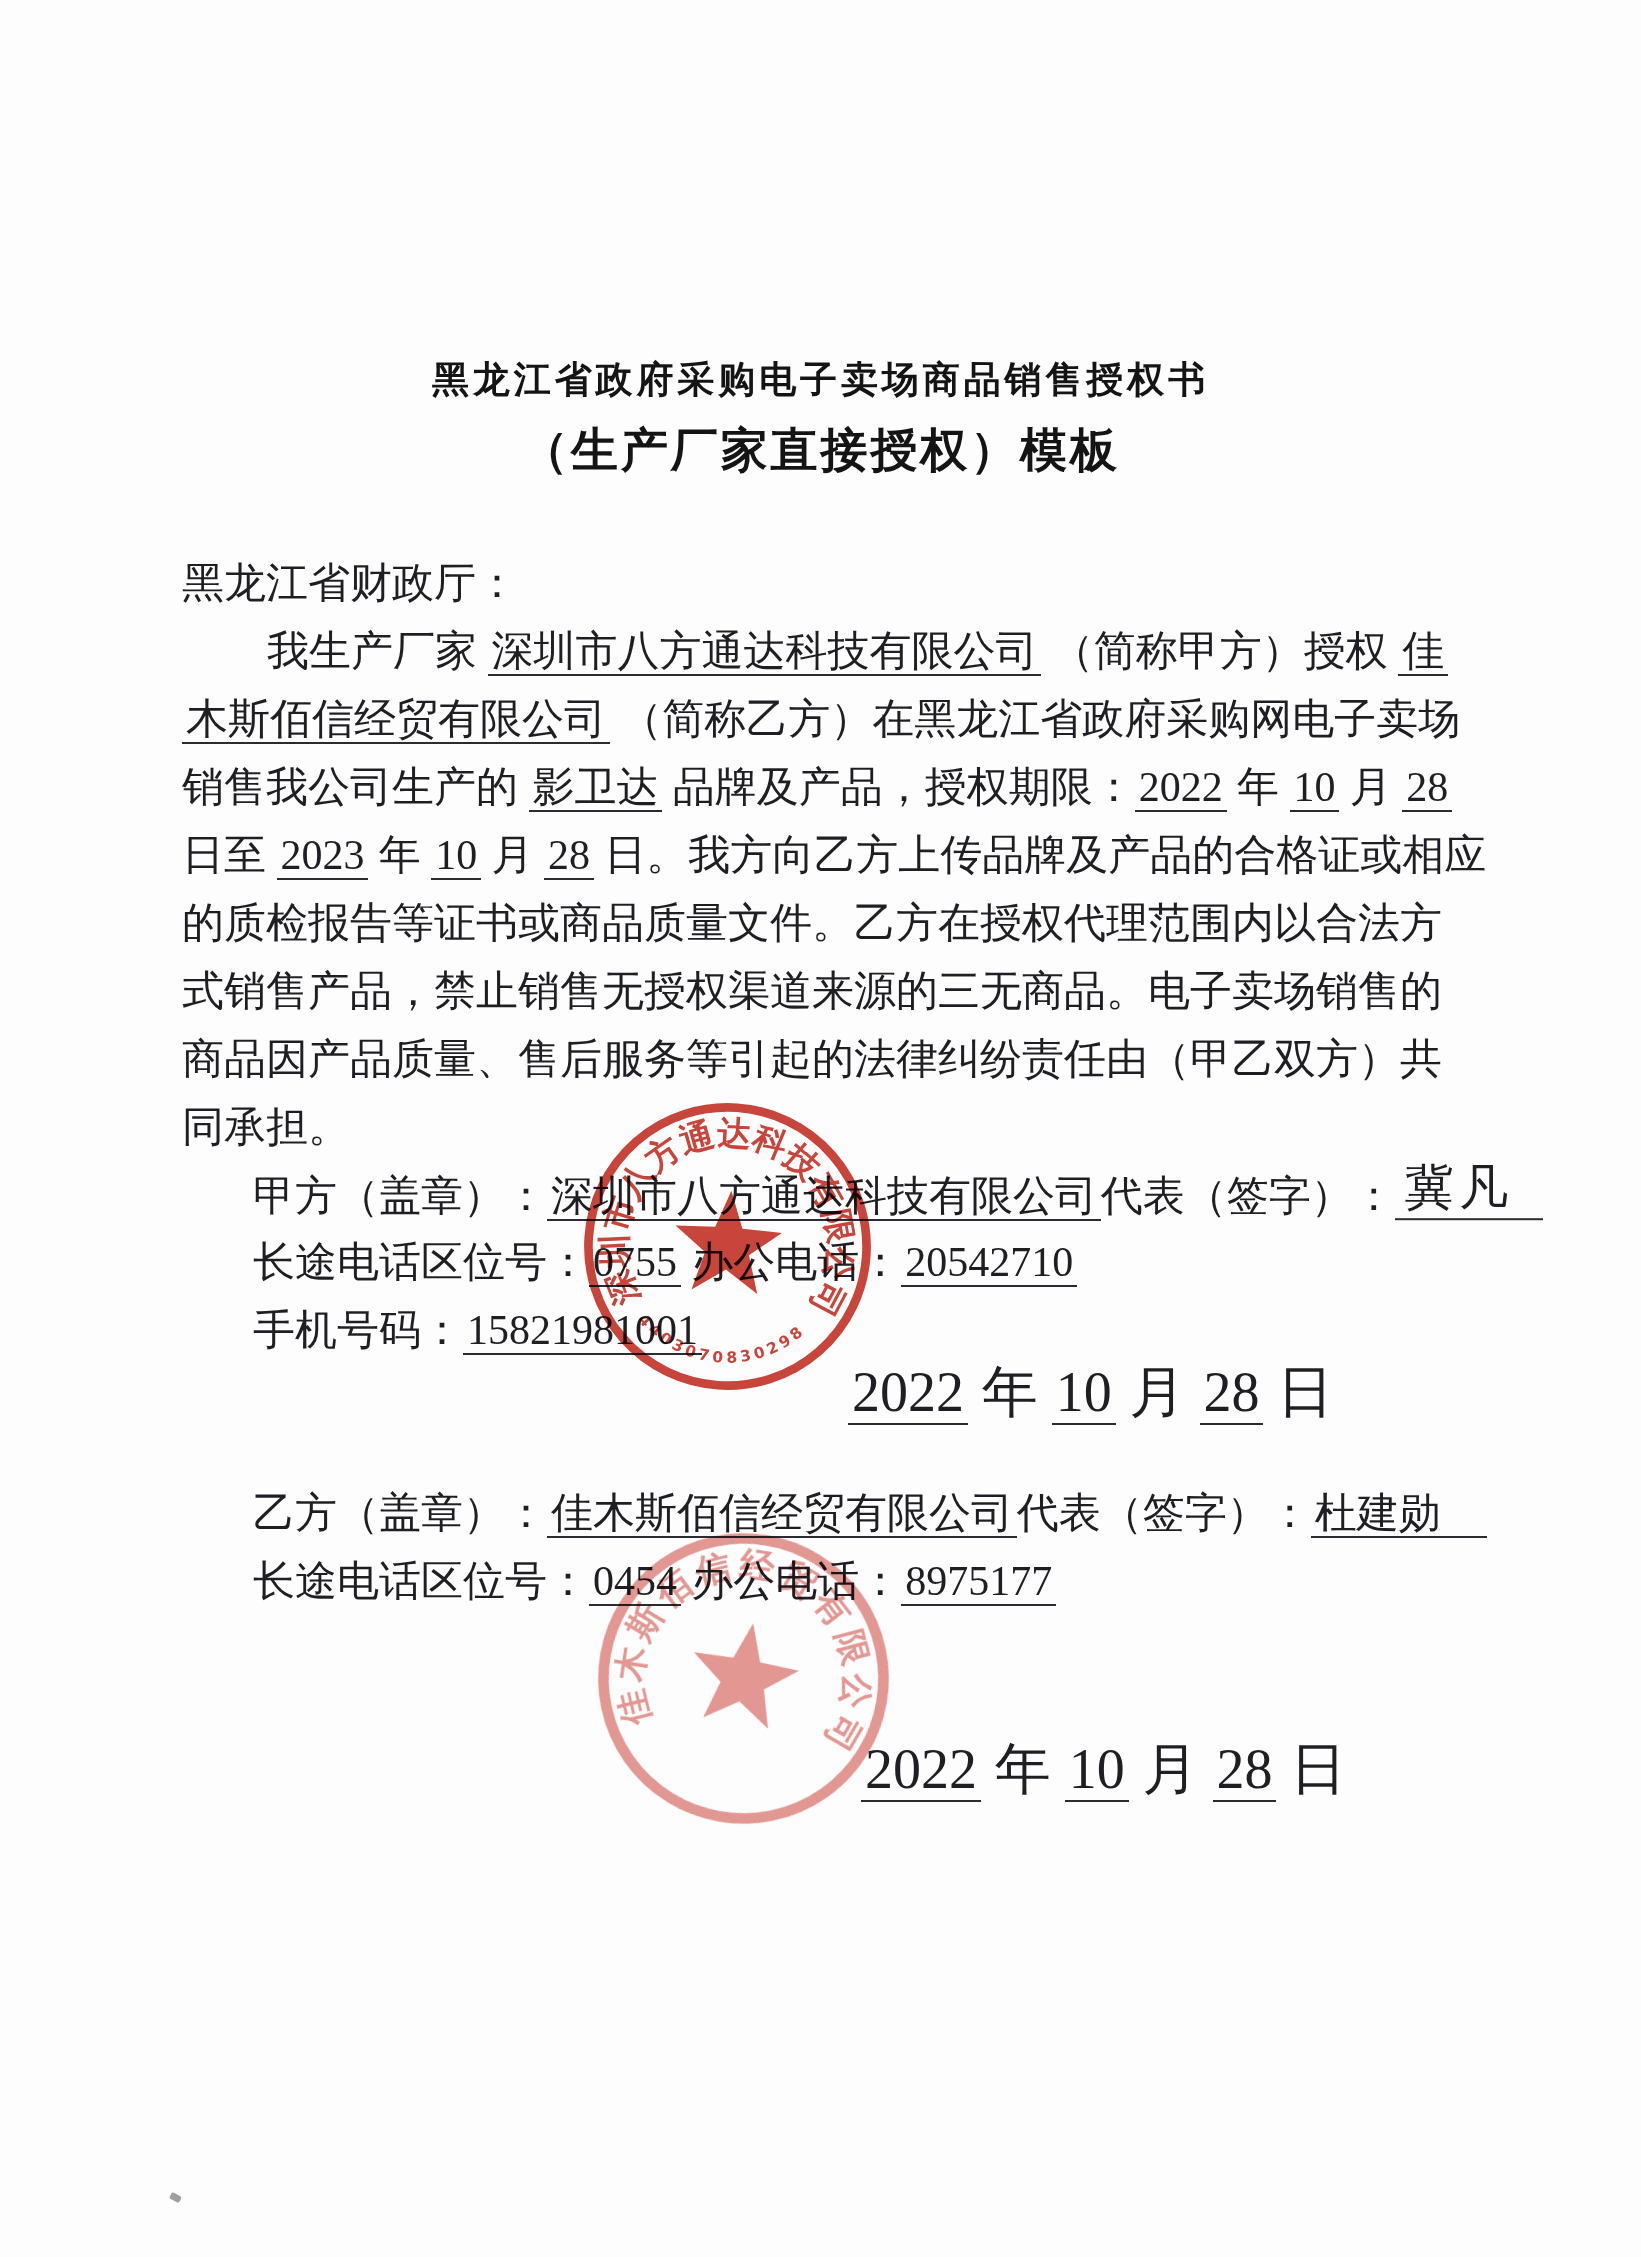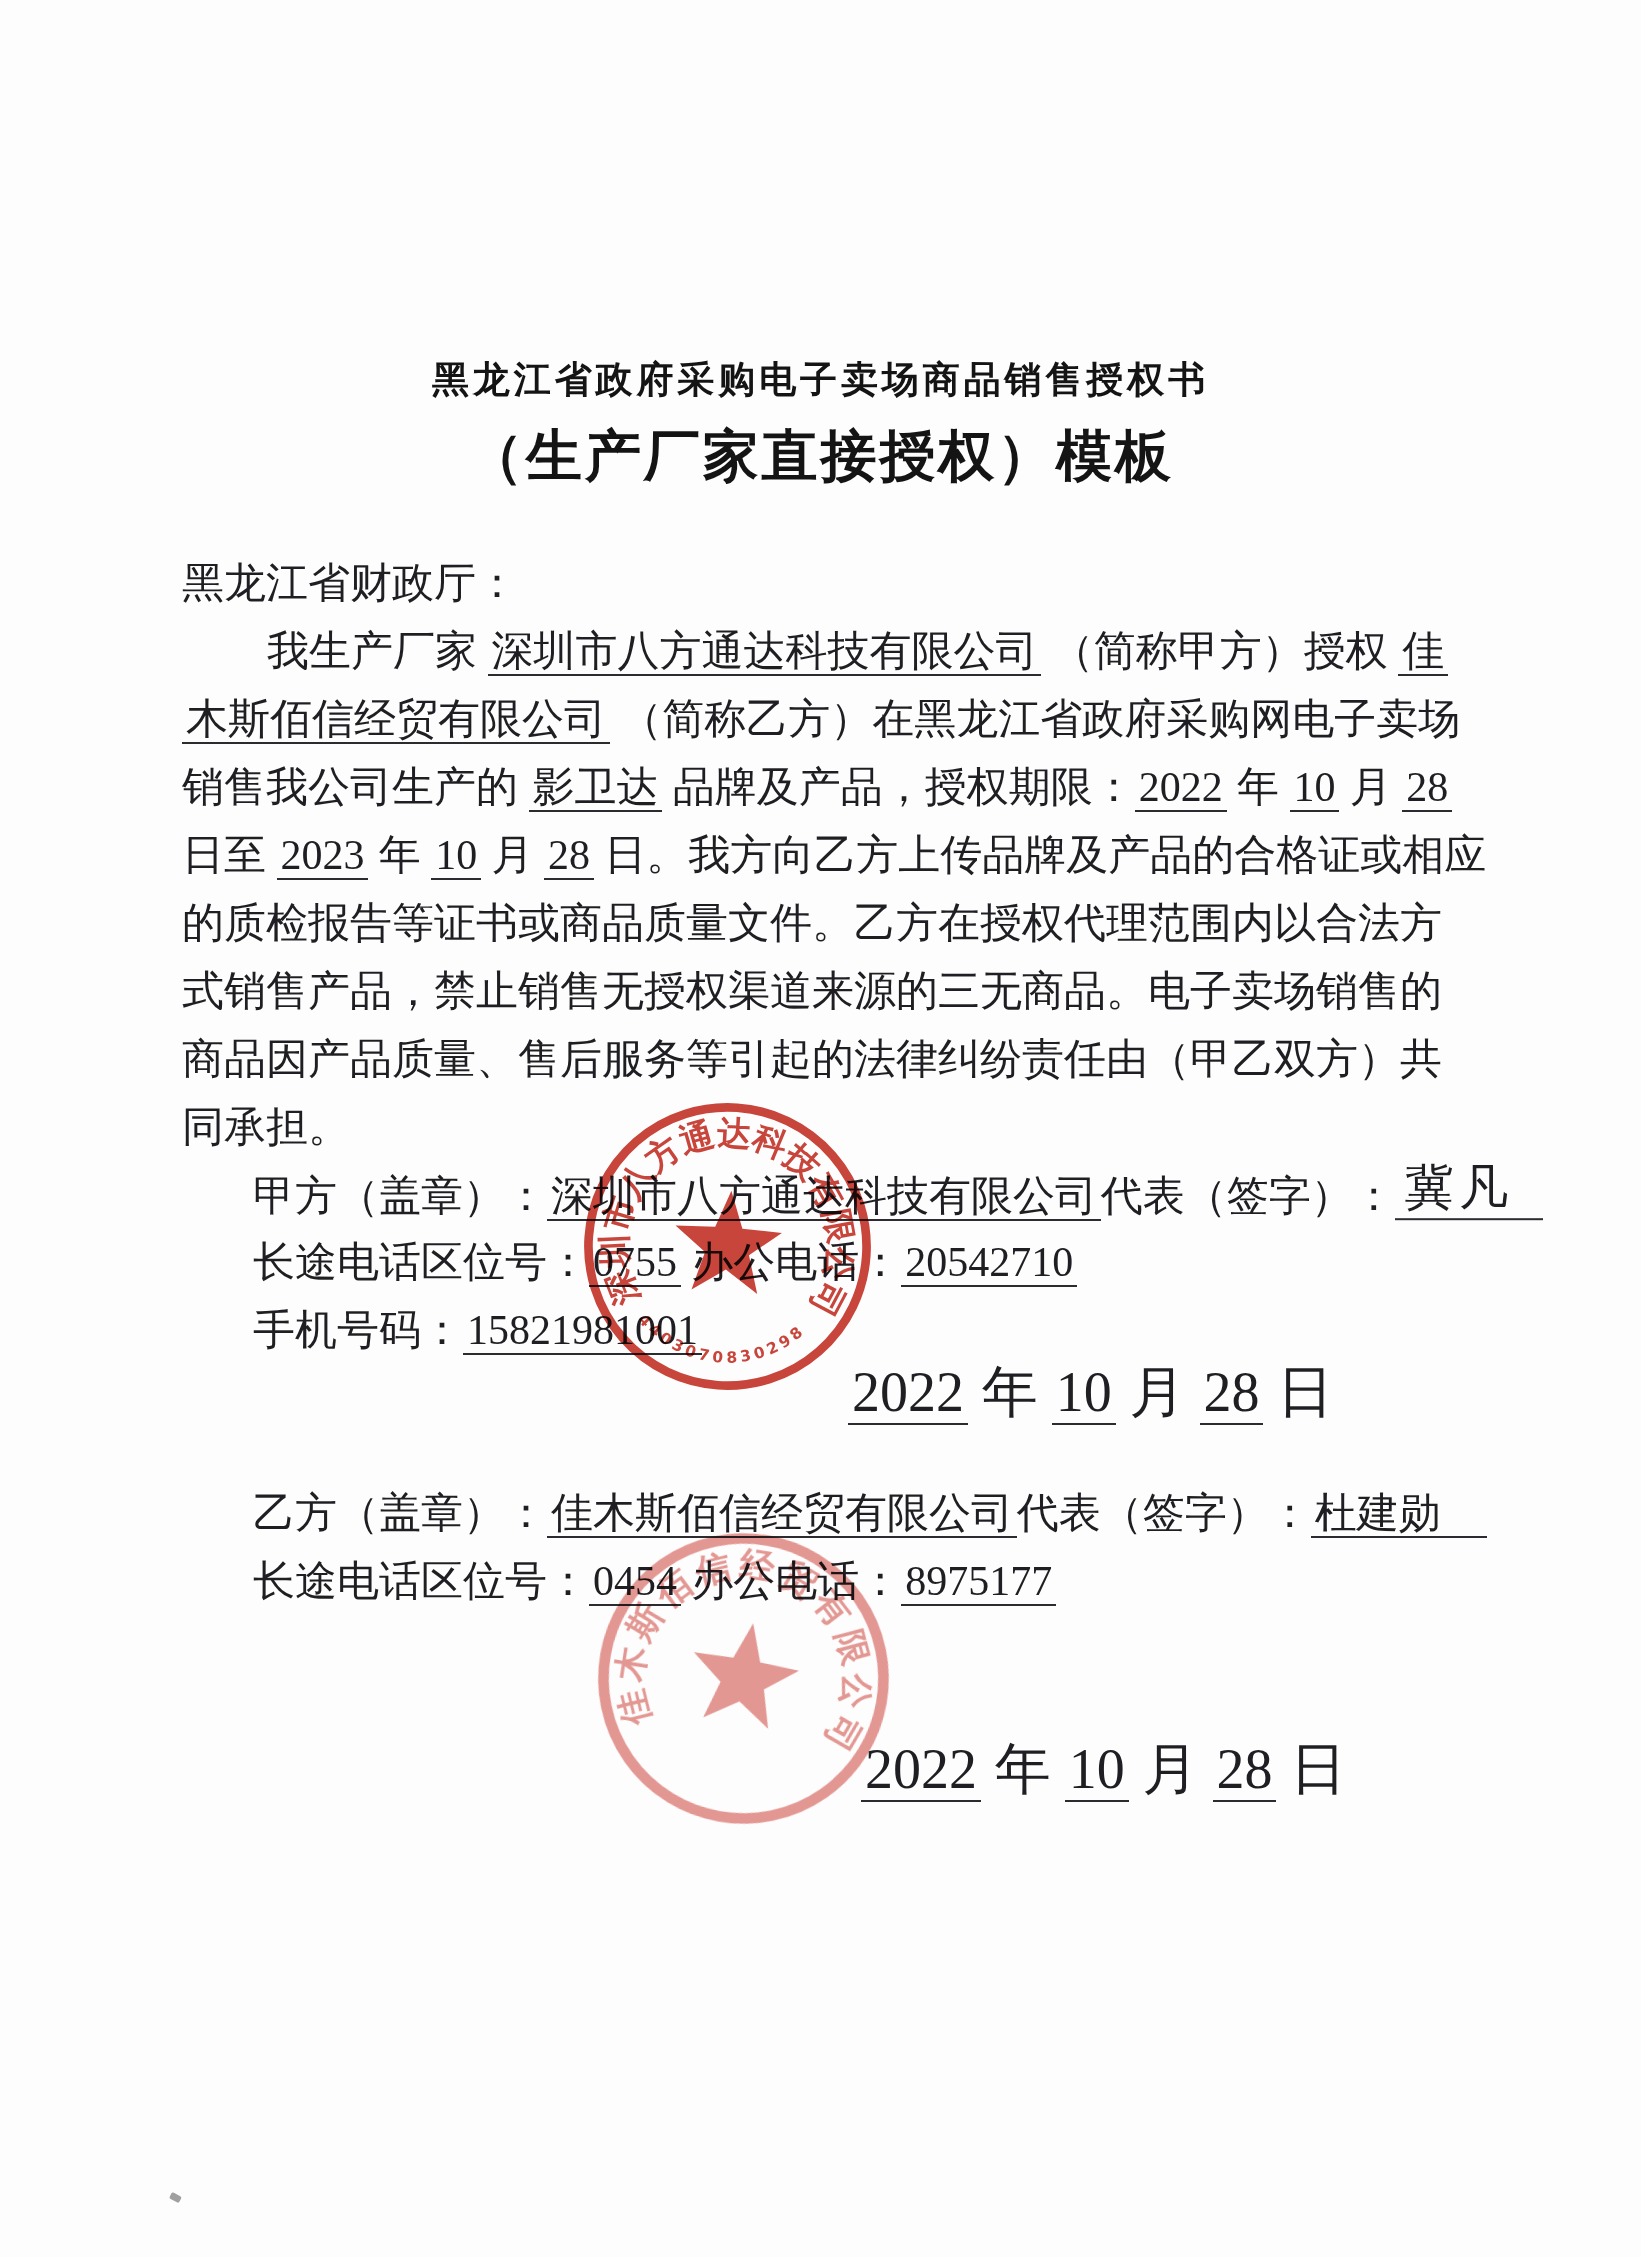--- a/index.html
+++ b/index.html
@@ -5,21 +5,21 @@
   html,body{margin:0;padding:0;background:#ffffff;}
   .page{
     position:relative;width:1641px;height:2257px;background:#fdfdfd;
     font-family:"Liberation Serif", serif;color:#1f1f23;overflow:hidden;
   }
   .title{
     position:absolute;left:0;width:100%;text-align:center;
     font-family:"Liberation Sans", sans-serif;font-weight:700;color:#141414;margin:0;
   }
   .t1{top:355px;font-size:37px;letter-spacing:3.9px;}
-  .t2{top:419px;font-size:56px;letter-spacing:2.9px;}
+  .t2{top:419px;font-size:47px;letter-spacing:2.9px;}
   .content{position:absolute;left:182px;top:546px;width:1313px;font-size:42px;}
   .content .line{height:62px;line-height:62px;white-space:nowrap;margin-top:6px;}
   .line.ind{text-indent:85px;}
   .u{border-bottom:2.9px solid #2b2b30;padding:0 3.9px;}
   .block{position:absolute;left:253px;font-size:42px;}
   .block .line{height:68px;line-height:56px;white-space:nowrap;}
   .block-a{top:1166px;}
   .block-b{top:1485px;}
   .date{position:absolute;font-size:56px;height:58px;line-height:58px;white-space:nowrap;}
   .date-a{left:848px;top:1363px;}

